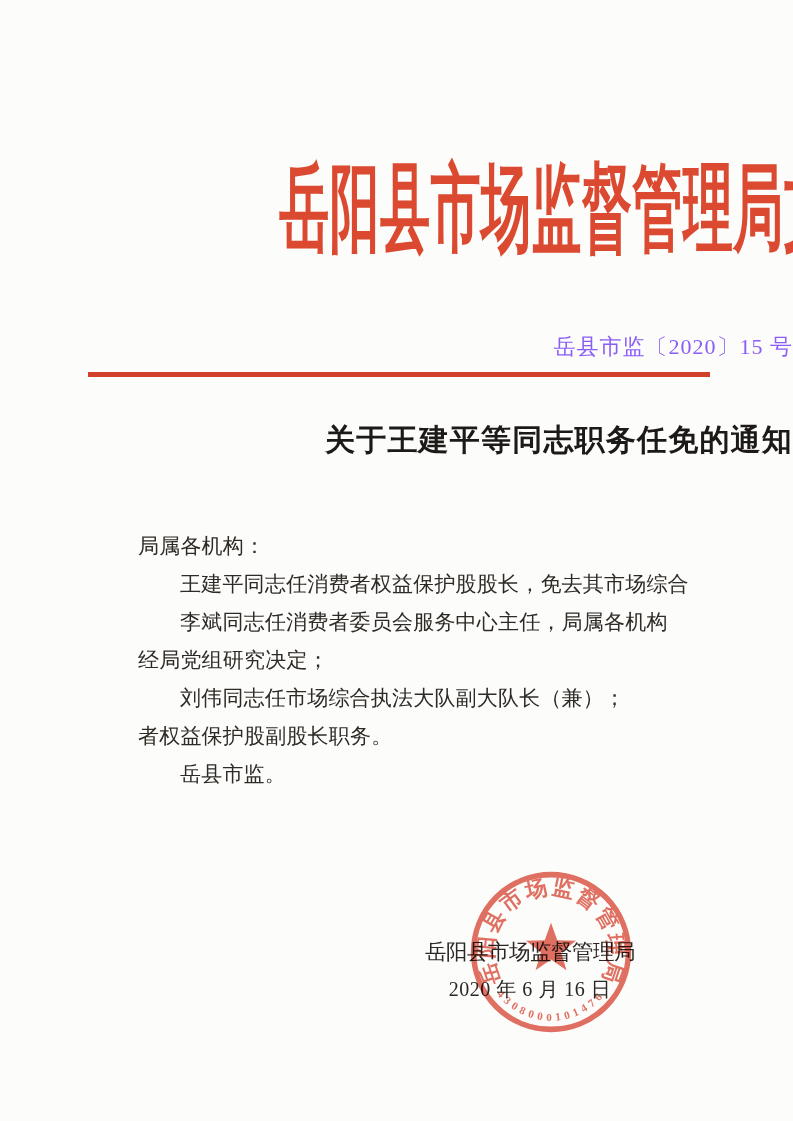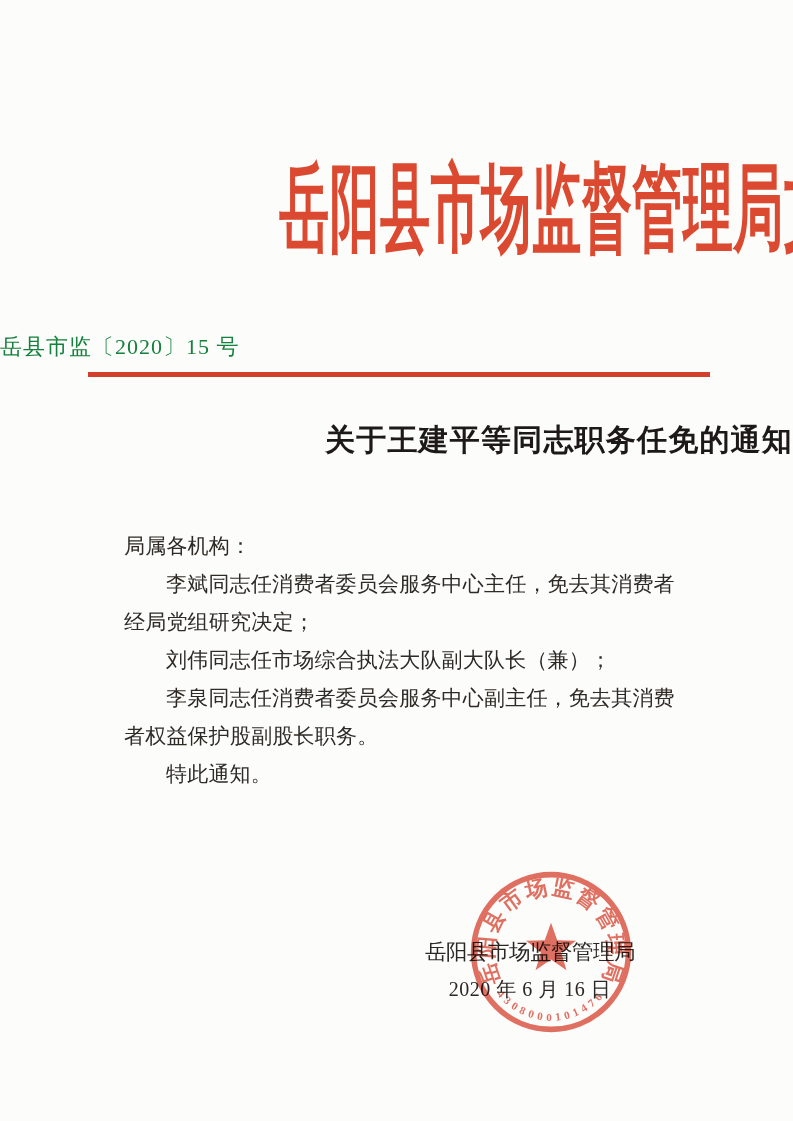--- a/index.html
+++ b/index.html
@@ -23,43 +23,43 @@
     font-size:96px;
     font-weight:bold;
     color:#db4a30;
     transform:scaleX(0.52);
     transform-origin:center;
     letter-spacing:1px;
   }
   
   .doc-no{
     position:absolute;top:332px;left:0;width:100%;
-    text-align:left;
+    text-align:right;
     font-size:22px;
-    color:#15803d;
+    color:#8b5cf6;
     letter-spacing:1px;
   }
   
   .red-rule{
     position:absolute;top:372px;left:88px;
     width:622px;height:5px;
     background:#d23f2a;
   }
   
   .doc-title{
     position:absolute;top:420px;left:0;width:100%;
     text-align:right;
     font-size:30px;
     font-weight:bold;
     color:#1c1917;
     letter-spacing:1.2px;
   }
   
   .body-block{
-    position:absolute;top:527px;left:124px;
+    position:absolute;top:527px;left:138px;
     width:548px;
     font-size:21px;
     color:#2e2a26;
   }
   .body-block .line{
     height:38px;
     line-height:38px;
     letter-spacing:0.2px;
     white-space:nowrap;
   }
@@ -105,26 +105,26 @@
   </div>
 
   <div class="doc-no">岳县市监〔2020〕15 号</div>
 
   <div class="red-rule"></div>
 
   <div class="doc-title">关于王建平等同志职务任免的通知</div>
 
   <div class="body-block">
       <div class="line">局属各机构：</div>
-      <div class="line ind">李斌同志任消费者委员会服务中心主任，免去其消费者</div>
+      <div class="line ind">王建平同志任消费者权益保护股股长，免去其市场综合</div>
+      <div class="line ind">李斌同志任消费者委员会服务中心主任，局属各机构</div>
       <div class="line">经局党组研究决定；</div>
       <div class="line ind">刘伟同志任市场综合执法大队副大队长（兼）；</div>
-      <div class="line ind">李泉同志任消费者委员会服务中心副主任，免去其消费</div>
       <div class="line">者权益保护股副股长职务。</div>
-      <div class="line ind">特此通知。</div>
+      <div class="line ind">岳县市监。</div>
     </div>
 
   <div class="sig">
     <div class="sig-agency">岳阳县市场监督管理局</div>
     <div class="sig-date">2020 年 6 月 16 日</div>
   </div>
 
   <svg class="seal" viewBox="0 0 170 170" xmlns="http://www.w3.org/2000/svg">
     <defs>
       <path id="sealTopArc" d="M 35.64 113.5 A 57 57 0 1 1 134.36 113.5" fill="none"></path>

